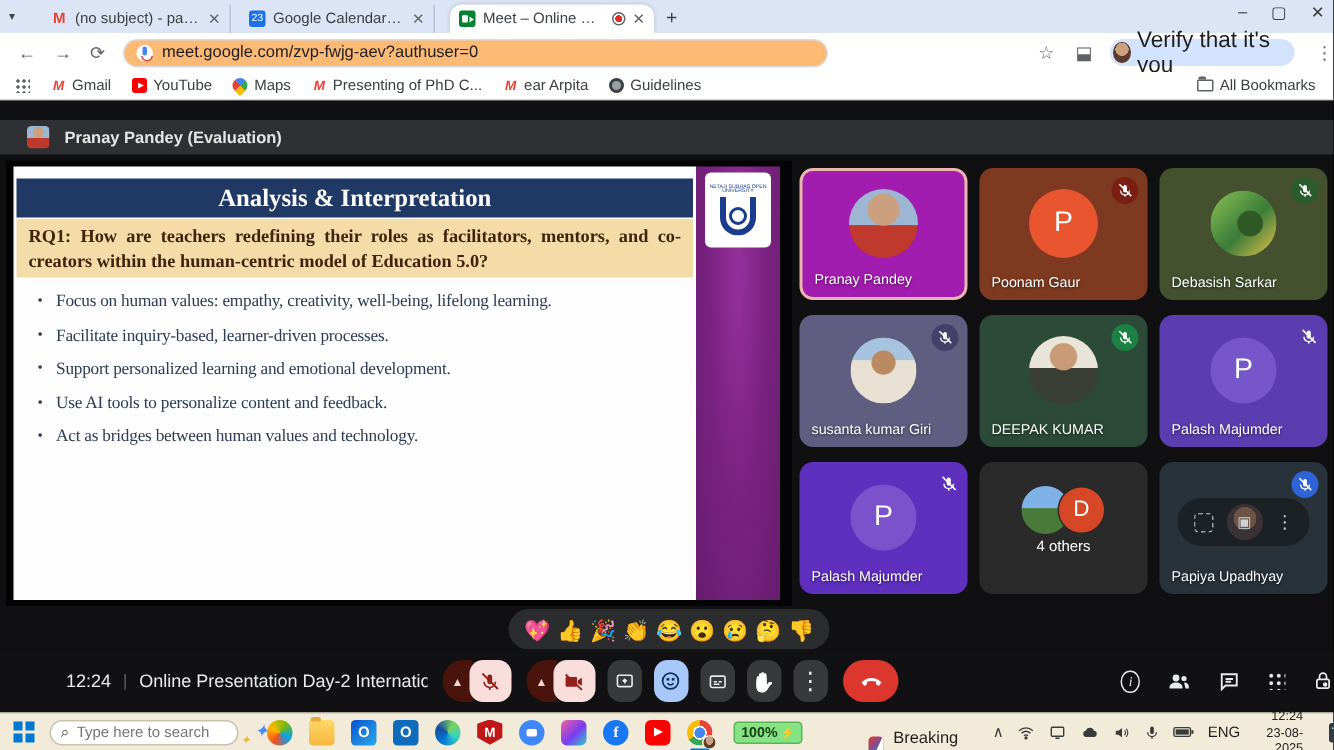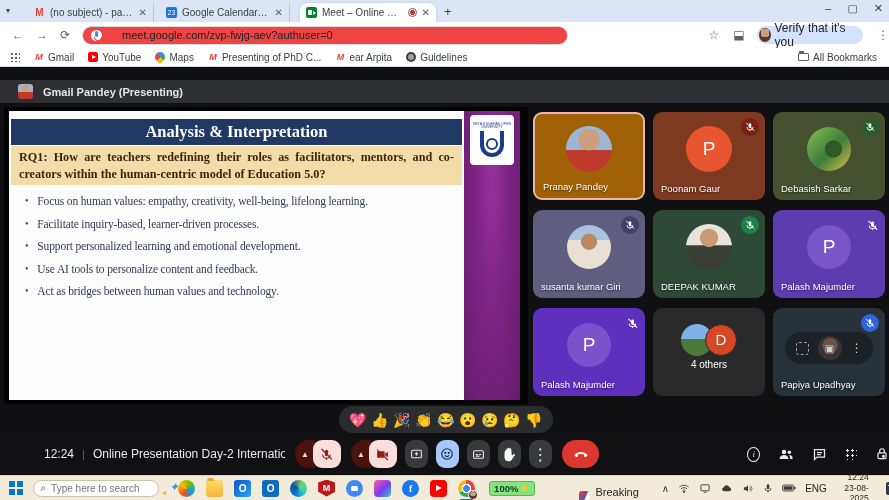--- a/index.html
+++ b/index.html
@@ -21,31 +21,31 @@
   .fav-meet { background:#00832d; border-radius:2px; position:relative; }
   .fav-meet:after { content:""; position:absolute; left:2px; top:3px; width:4px; height:5px; background:#fff; border-radius:1px; }
   .fav-meet:before { content:""; position:absolute; right:1px; top:3.5px; border-left:3px solid #fff; border-top:2px solid transparent; border-bottom:2px solid transparent; }
   .recdot { width:9px; height:9px; border:1.5px solid #5f6368; border-radius:50%; background:radial-gradient(circle,#d93025 0 45%,transparent 50%); flex:0 0 auto; }
   #tab-caret { left:6px; top:6px; font-size:8px; color:#444; }
   #newtab-btn { left:444px; top:4px; font-size:13px; color:#444; }
   #win-controls { right:6px; top:2px; display:flex; gap:16px; font-size:11px; color:#3b3b3b; }
 
   #toolbar { left:0; top:22px; width:889px; height:26px; background:#fff; display:flex; align-items:center; }
   .navbtn { font-size:12px; color:#5f6368; margin-left:12px; }
-  #omnibox { margin-left:12px; width:560px; height:19px; background:#ef4444; border:1px solid #dadce0; border-radius:10px;
-             display:flex; align-items:center; gap:20px; padding:0 8px; }
+  #omnibox { margin-left:12px; width:560px; height:19px; background:#fdba74; border:1px solid #dadce0; border-radius:10px;
+             display:flex; align-items:center; gap:6px; padding:0 8px; }
   #omnibox .micb { width:11px; height:11px; border-radius:50%; background:#fff; position:relative; }
   #omnibox .micb:before { content:""; position:absolute; left:4px; top:1px; width:3px; height:6px; background:#4285f4; border-radius:2px; }
   #omnibox .micb:after { content:""; position:absolute; left:2.5px; bottom:0; width:6px; height:3px; border:1px solid #ea4335; border-top:none; border-radius:0 0 4px 4px; }
   #url { font-size:11px; color:#202124; }
   #star { margin-left:140px; }
   .tb-ic { font-size:12px; color:#5f6368; margin-left:14px; }
   #profile-chip { margin-left:12px; height:18px; background:#d3e3fd; border-radius:9px; display:flex; align-items:center; gap:4px; padding:0 8px 0 2px; }
   #profile-chip .pav { width:14px; height:14px; border-radius:50%; background:radial-gradient(circle at 50% 35%, #caa07f 0 40%, #5c3a2e 41%); }
-  #profile-chip span { font-size:12px; color:#1f1f1f; }
+  #profile-chip span { font-size:15px; color:#1f1f1f; }
 
   #bookmarks { left:0; top:48px; width:889px; height:19px; background:#fff; border-bottom:1px solid #cfd8ea;
                display:flex; align-items:center; font-size:10px; color:#3c4043; }
   .bm { display:flex; align-items:center; gap:4px; margin-left:14px; white-space:nowrap; }
   .bmicon { width:10px; height:10px; border-radius:2px; display:inline-flex; align-items:center; justify-content:center; }
   .bm-m { color:#ea4335; font-weight:bold; font-size:9px; }
   .bm-yt { background:#ff0000; border-radius:2px; position:relative; }
   .bm-yt:before { content:""; position:absolute; left:3.5px; top:2.5px; border-left:4px solid #fff; border-top:2.5px solid transparent; border-bottom:2.5px solid transparent; }
   .bm-maps { background:conic-gradient(#4285f4 0 25%, #34a853 0 50%, #fbbc05 0 75%, #ea4335 0); border-radius:50% 50% 50% 0; transform:rotate(-45deg); }
   .bm-globe { background:#3c4043; border-radius:50%; position:relative; }
@@ -81,21 +81,21 @@
   .ulogo:before { content:""; position:absolute; inset:0; border:4px solid #1a3c8f; border-top:none; border-radius:0 0 12px 12px; }
   .ulogo:after { content:""; position:absolute; left:6px; top:7px; width:8px; height:8px; border:2.5px solid #1a3c8f; border-radius:50%; }
 
   #tiles { position:absolute; left:533px; top:45px; display:grid; grid-template-columns:repeat(3,112px); grid-auto-rows:88px; gap:10px 8px; }
   .tile { position:relative; border-radius:9px; overflow:hidden; }
   .tname { position:absolute; left:8px; bottom:6px; font-size:9.5px; color:#fff; text-shadow:0 1px 2px rgba(0,0,0,.6); white-space:nowrap; }
   .cav { position:absolute; left:50%; top:42%; transform:translate(-50%,-50%); border-radius:50%; }
   .initc { display:flex; align-items:center; justify-content:center; color:#fff; font-size:19px; }
   .micbadge { position:absolute; top:6px; right:6px; width:18px; height:18px; border-radius:50%; display:flex; align-items:center; justify-content:center; color:#fff; }
   .micplain { position:absolute; top:7px; right:7px; color:#fff; }
-  .t-pranay { background:#a16207; border:2px solid #eab6ad; }
+  .t-pranay { background:#a21caf; border:2px solid #eab6ad; }
   .av-pranay { width:46px; height:46px; background:radial-gradient(circle at 50% 30%, #caa07f 0 26%, transparent 28%), linear-gradient(180deg,#9db6d4 0 52%,#bf3a2c 53%); }
   .t-poonam { background:#7e3a20; } .c-poonam { width:46px; height:46px; background:#e8552f; }
   .b-poonam { background:#7a1f14; }
   .t-debasish { background:#44502e; }
   .av-debasish { width:44px; height:44px; background:radial-gradient(circle at 60% 50%, #2f5a26 0 24%, transparent 26%), linear-gradient(135deg,#8cc152 0%,#3a7d3a 55%,#e9c249 100%); }
   .b-debasish { background:#2a5c2d; }
   .t-deepak { background:#2c4a37; }
   .av-deepak { width:46px; height:46px; background:radial-gradient(circle at 50% 30%, #c89b76 0 22%, transparent 24%), linear-gradient(180deg,#e8e4da 0 46%,#3a3f35 47%); }
   .b-deepak { background:#1d8044; }
   .t-susanta { background:#5f5d80; }
@@ -252,21 +252,21 @@
   <span id="all-bm">
       <i class="folder-ic"></i>
       <span>All Bookmarks</span>
     </span>
 </div>
 
 <div id="meet" class="abs">
 
   <div id="banner">
     <span class="bav"></span>
-    <span>Gmail Pandey (Presenting)</span>
+    <span>Pranay Pandey (Evaluation)</span>
   </div>
 
   <div id="present-block">
     <div id="slide">
       <div id="slide-titlebar">
         <span>Analysis &amp; Interpretation</span>
       </div>
       <div id="rqbox">
         <p>RQ1: How are teachers redefining their roles as facilitators, mentors, and co-creators within the human-centric model of Education 5.0?</p>
       </div>

